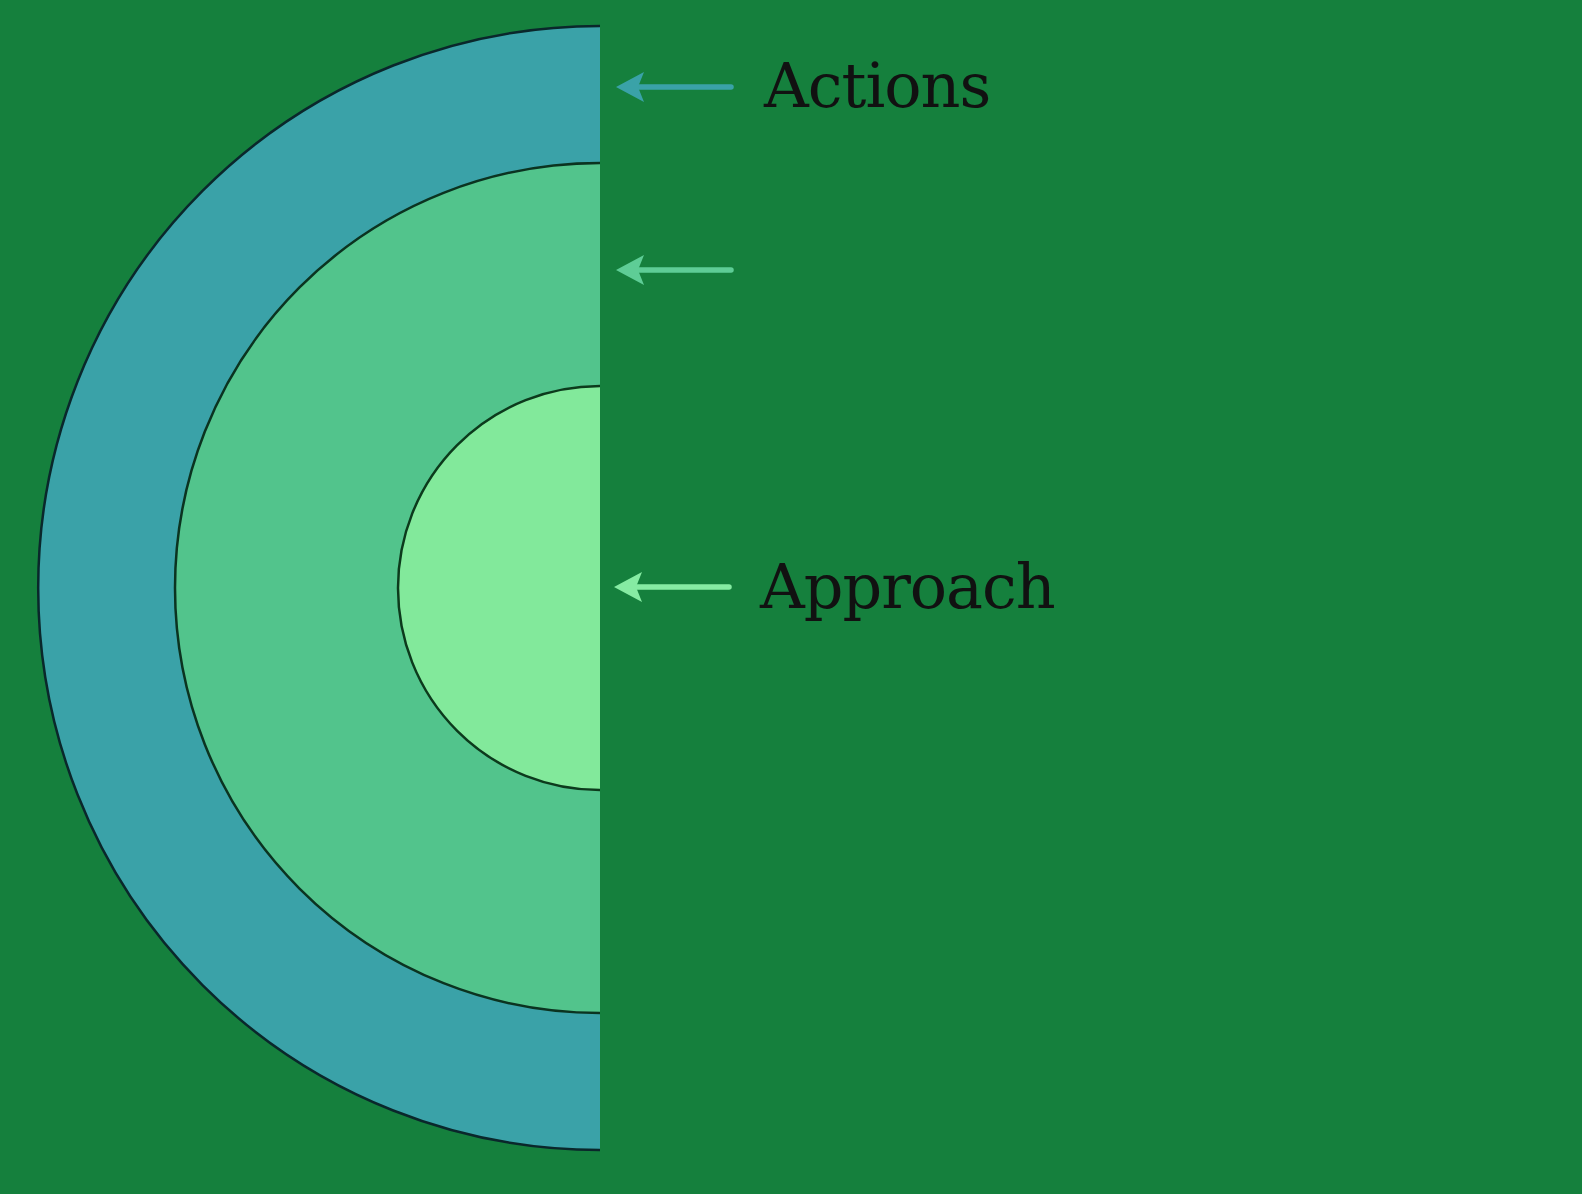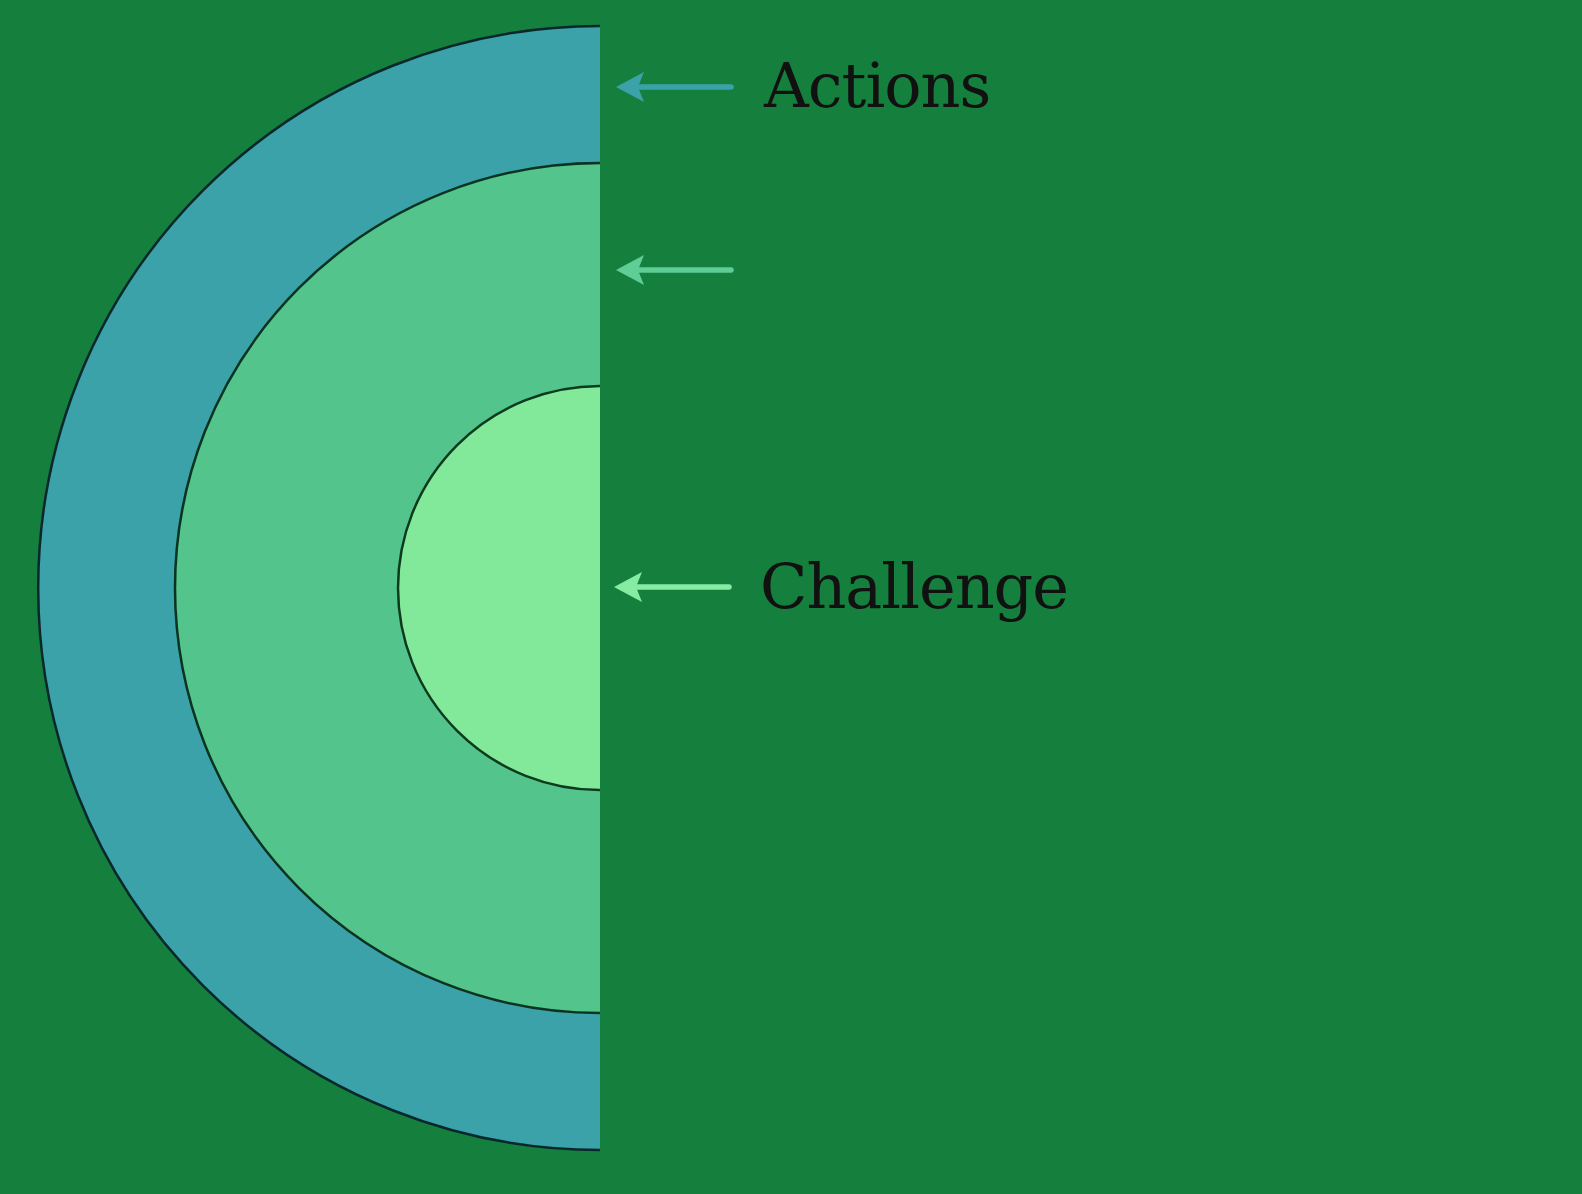--- a/index.html
+++ b/index.html
@@ -63,15 +63,15 @@
 
     <g>
       <path d="M 729 587 L 636 587" stroke-width="5.5" stroke-linecap="round" fill="none" stroke="#86eba3"></path>
       <path d="M 614 587 L 642 572 L 636 587 L 642 602 Z" fill="#86eba3"></path>
     </g>
   </svg>
 
   <div class="ring-label label-actions">Actions</div>
 
 
-  <div class="ring-label label-challenge">Challenge</div>
+  <div class="ring-label label-challenge">Approach</div>
 
 </div>
 
 </body></html>

